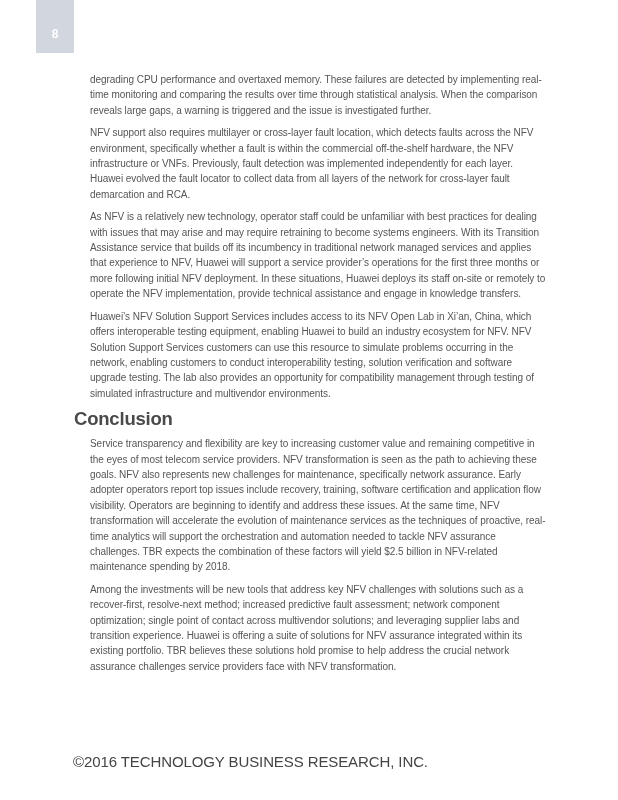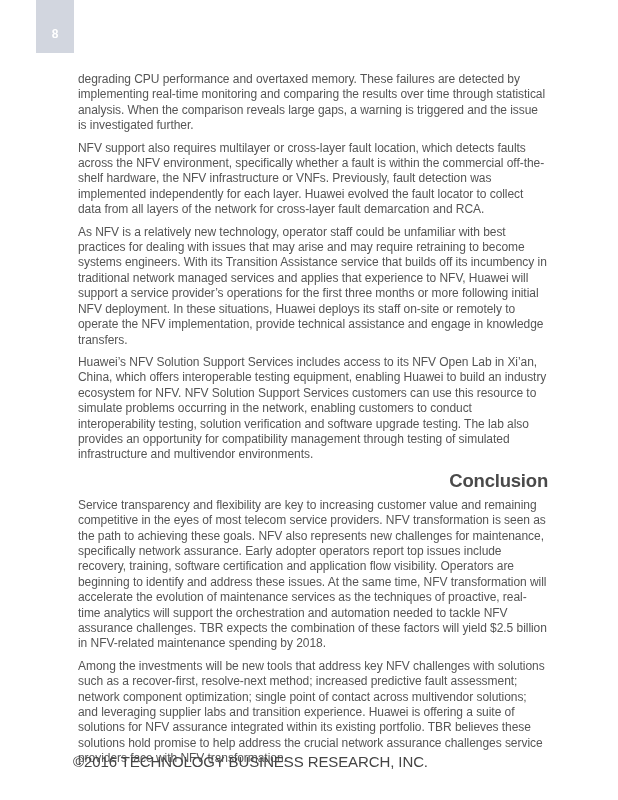--- a/index.html
+++ b/index.html
@@ -3,23 +3,23 @@
 <meta charset="utf-8">
 <style>
   html, body { margin: 0; padding: 0; background: #ffffff; }
   body { width: 618px; height: 800px; position: relative; overflow: hidden;
          font-family: "Liberation Sans", sans-serif; color: #555555; }
   .page-tab { position: absolute; left: 36px; top: 0; width: 38px; height: 53px;
               background: #d2d6df; }
   .page-num { position: absolute; left: 0; right: 0; bottom: 12px; text-align: center;
               color: #ffffff; font-weight: bold; font-size: 12px; }
   .content { position: absolute; left: 74px; top: 72px; width: 474px; }
-  p { margin: 0 0 7px 4px; font-size: 12px; line-height: 15.4px; letter-spacing: -0.05px; color: #555; }
+  p { margin: 0 0 7px 16px; font-size: 10px; line-height: 15.4px; letter-spacing: -0.05px; color: #555; }
   h2 { margin: 6px 0 6px 0; font-size: 18.5px; line-height: 22px; font-weight: bold; color: #4a4a4a;
-       letter-spacing: -0.2px; text-align: right; }
+       letter-spacing: -0.2px; }
   .footer { position: absolute; left: 73px; top: 753px; font-size: 15px; color: #444;
             letter-spacing: -0.1px; }
 </style>
 </head>
 <body>
 
 <div class="page-tab">
   <span class="page-num">8</span>
 </div>
 

